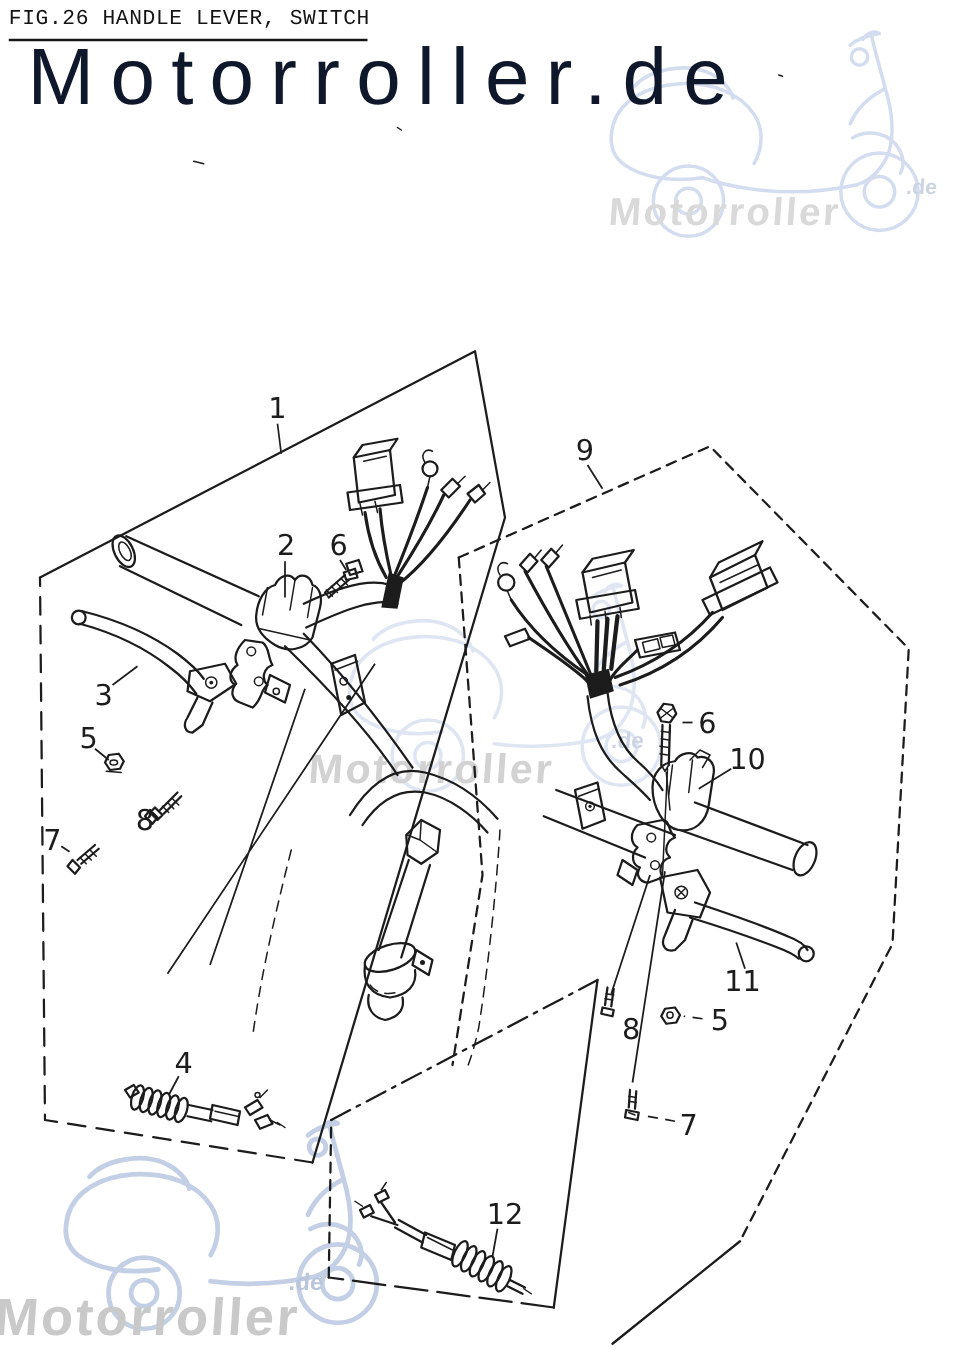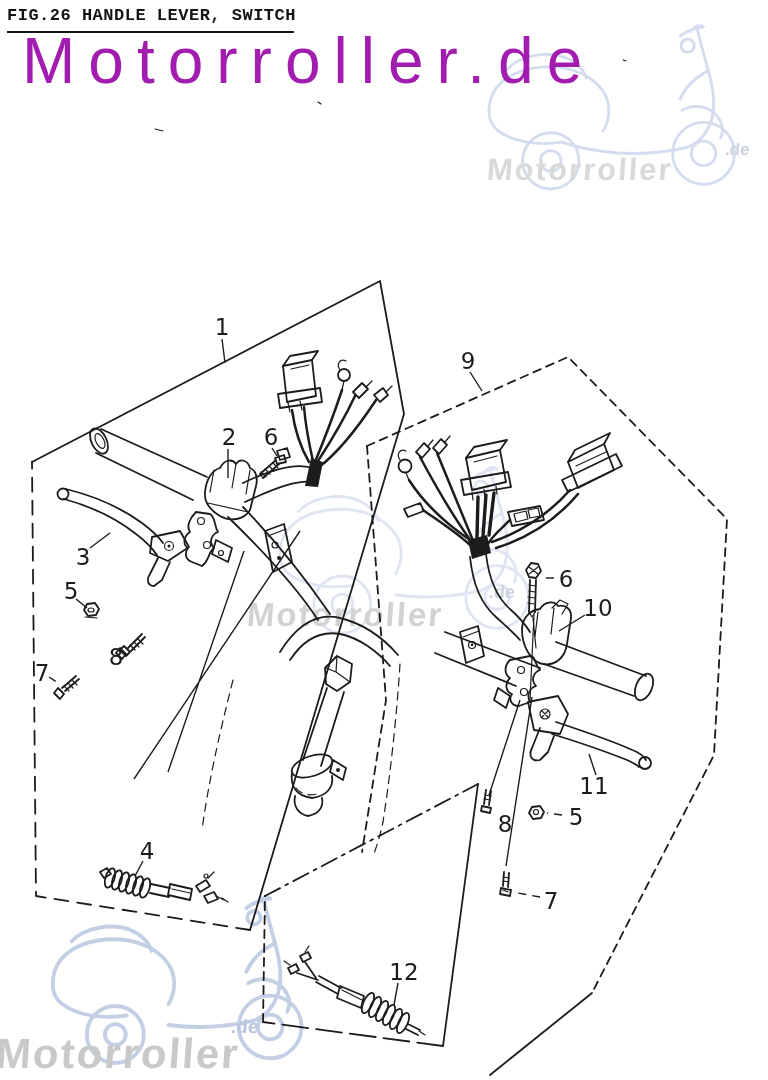--- a/index.html
+++ b/index.html
@@ -1,26 +1,26 @@
 <!DOCTYPE html>
 <html><head>
 <meta charset="utf-8">
 <style>
   html,body{margin:0;padding:0;background:#ffffff;}
   #page{position:relative;width:768px;height:1080px;background:#ffffff;overflow:hidden;
         font-family:"Liberation Sans",sans-serif;}
   
   #fig-title{position:absolute;left:7px;top:6px;font-family:"Liberation Mono",monospace;
-             font-weight:700;font-size:17px;letter-spacing:.5px;color:#141414;white-space:nowrap;}
+             font-weight:400;font-size:17px;letter-spacing:.5px;color:#141414;white-space:nowrap;}
   #title-rule{position:absolute;left:7px;top:31px;width:287px;height:2px;background:#161616;}
   
   .wm-text{position:absolute;font-weight:700;white-space:nowrap;pointer-events:none;
            transform:skewX(-4deg);}
   #wm-top-big{left:22px;top:24px;font-size:64px;font-weight:400;letter-spacing:13px;
-              color:#a21caf;transform:none;}
+              color:#0f172a;transform:none;}
   #wm-tr{left:487px;top:152px;font-size:31px;color:#d9d9d9;letter-spacing:2px;}
   #wm-tr-de{left:725px;top:140px;font-size:17px;color:#ccd4e2;}
   #wm-mid{left:247px;top:596px;font-size:33px;color:#d2d2d2;letter-spacing:2px;}
   #wm-mid-de{left:489px;top:582px;font-size:18px;color:#ccd4e4;}
   #wm-bot{left:-4px;top:1030px;font-size:42px;color:#c9c9c9;letter-spacing:2px;}
   #wm-bot-de{left:231px;top:1016px;font-size:19px;color:#b9c5da;}
   .wm-svg{position:absolute;pointer-events:none;}
   
   svg text.callout{font-family:"DejaVu Sans",sans-serif;font-size:23px;fill:#1c1c1c;}
   .ink{stroke:#1c1c1c;fill:none;stroke-width:1.8;stroke-linecap:round;stroke-linejoin:round;}

